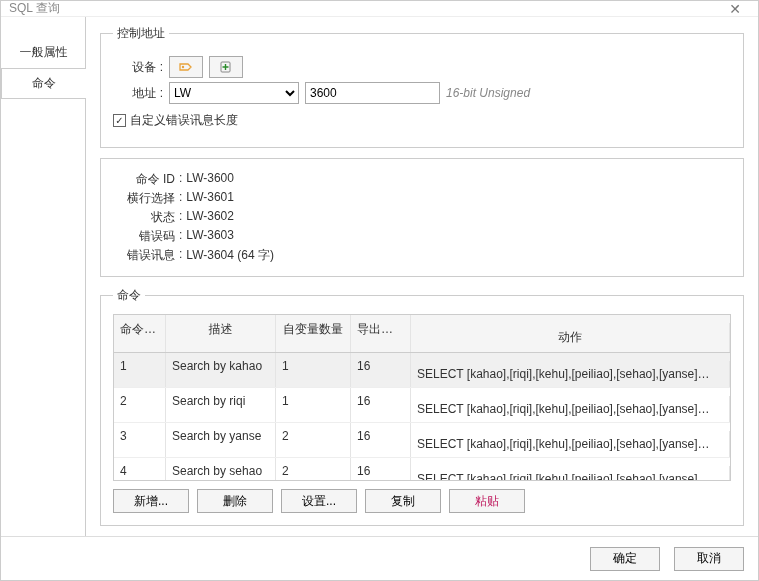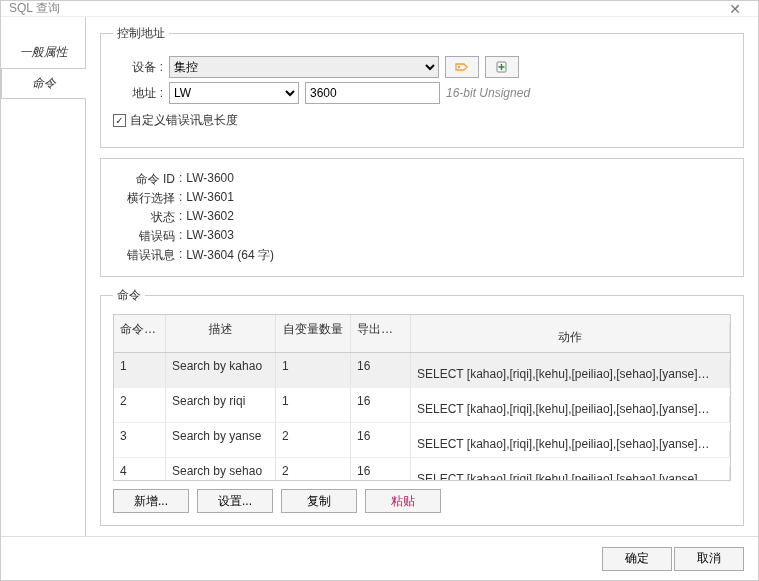--- a/index.html
+++ b/index.html
@@ -2,21 +2,21 @@
 <html><head>
 <meta charset="utf-8">
 <style>
   * { box-sizing: border-box; font-family: "Microsoft YaHei", "Segoe UI", sans-serif; font-size: 12px; }
   body { margin: 0; background: #fff; color: #333; }
   .window { width: 759px; height: 581px; border: 1px solid #ccc; display: flex; flex-direction: column; background: #fff; }
   .titlebar { height: 16px; display: flex; align-items: center; padding: 0 8px; color: #888; border-bottom: 1px solid #eee; }
   .titlebar .title { flex: 1; }
   .titlebar .close { width: 30px; text-align: center; color: #777; font-size: 14px; cursor: pointer; }
   .body { flex: 1; display: flex; overflow: hidden; }
-  .tabs { width: 85px; padding-top: 20px; display: flex; flex-direction: column; font-style: italic; }
+  .tabs { width: 85px; padding-top: 20px; display: flex; flex-direction: column; }
   .tab { padding: 6px 0; text-align: center; color: #333; cursor: pointer; border: 1px solid transparent; }
   .tab.active { border: 1px solid #ccc; border-right: none; background: #fff; position: relative; z-index: 2; }
   .content { flex: 1; padding: 8px 14px 0 14px; border-left: 1px solid #ccc; margin-left: -1px; display: flex; flex-direction: column; overflow: hidden; }
   fieldset { border: 1px solid #ccc; margin: 0 0 10px 0; padding: 10px 12px 12px 12px; }
   legend { padding: 0 4px; color: #333; }
   .row { display: flex; align-items: center; margin: 4px 0; gap: 6px; }
   .lbl { width: 50px; text-align: right; color: #333; }
   .lbl-wide { width: 64px; text-align: right; color: #333; }
   select.device { width: 270px; height: 22px; background: #eee; border: 1px solid #aaa; }
   select.addrtype { width: 130px; height: 22px; border: 1px solid #aaa; background: #fff; }
@@ -44,21 +44,21 @@
   .c-desc { width: 110px; }
   .c-arg { width: 75px; }
   .c-out { width: 60px; }
   .c-act { flex: 1; margin-top: 8px; }
   .tbody { flex: 1; overflow-y: scroll; }
   .trow { border-bottom: 1px solid #eee; }
   .trow.sel { background: #f0f0f0; }
   .btnrow { display: flex; gap: 8px; margin-top: 8px; }
   .btn { min-width: 76px; height: 24px; border: 1px solid #aaa; background: #f5f5f5; cursor: pointer; }
   .btn.dis { color: #be185d; }
-  .footer { height: 44px; border-top: 1px solid #ddd; display: flex; align-items: center; justify-content: flex-end; padding: 0 14px; gap: 2px; }
+  .footer { height: 44px; border-top: 1px solid #ddd; display: flex; align-items: center; justify-content: flex-end; padding: 0 14px; gap: 14px; }
   .footer .btn { min-width: 70px; }
   svg { display: block; }
 </style>
 </head>
 <body>
 
 <div class="window">
   <div class="titlebar">
     <span class="title">SQL 查询</span>
     <span class="close">✕</span>
@@ -67,23 +67,20 @@
     <div class="tabs">
       <div class="tab">一般属性</div>
       <div class="tab active">命令</div>
     </div>
     <div class="content">
 
       <fieldset>
         <legend>控制地址</legend>
         <div class="row">
           <span class="lbl">设备 :</span>
-          <select class="device">
-            <option>集控</option>
-          </select>
           <span class="iconbtn">
             <svg width="16" height="14">
                 <path d="M2 4h8l3 3-3 3H2z" fill="none" stroke="#e8a23a" stroke-width="1.3"></path>
                 <circle cx="5" cy="7" r="1.2" fill="#e8a23a"></circle>
               </svg>
           </span>
           <span class="iconbtn">
             <svg width="16" height="14">
                 <rect x="3" y="2" width="9" height="10" rx="1" fill="none" stroke="#888"></rect>
                 <path d="M7.5 4v6M4.5 7h6" stroke="#2a8a2a" stroke-width="1.4"></path>
@@ -170,20 +167,21 @@
                 <div class="td c-desc">Search by sehao</div>
                 <div class="td c-arg">2</div>
                 <div class="td c-out">16</div>
                 <div class="td c-act">SELECT [kahao],[riqi],[kehu],[peiliao],[sehao],[yanse]…</div>
               </div>
             </div>
           </div>
         </div>
         <div class="btnrow">
           <button class="btn">新增...</button>
+          <button class="btn">删除</button>
           <button class="btn">设置...</button>
           <button class="btn">复制</button>
           <button class="btn dis">粘贴</button>
         </div>
       </fieldset>
 
     </div>
   </div>
   <div class="footer">
     <button class="btn">确定</button>

